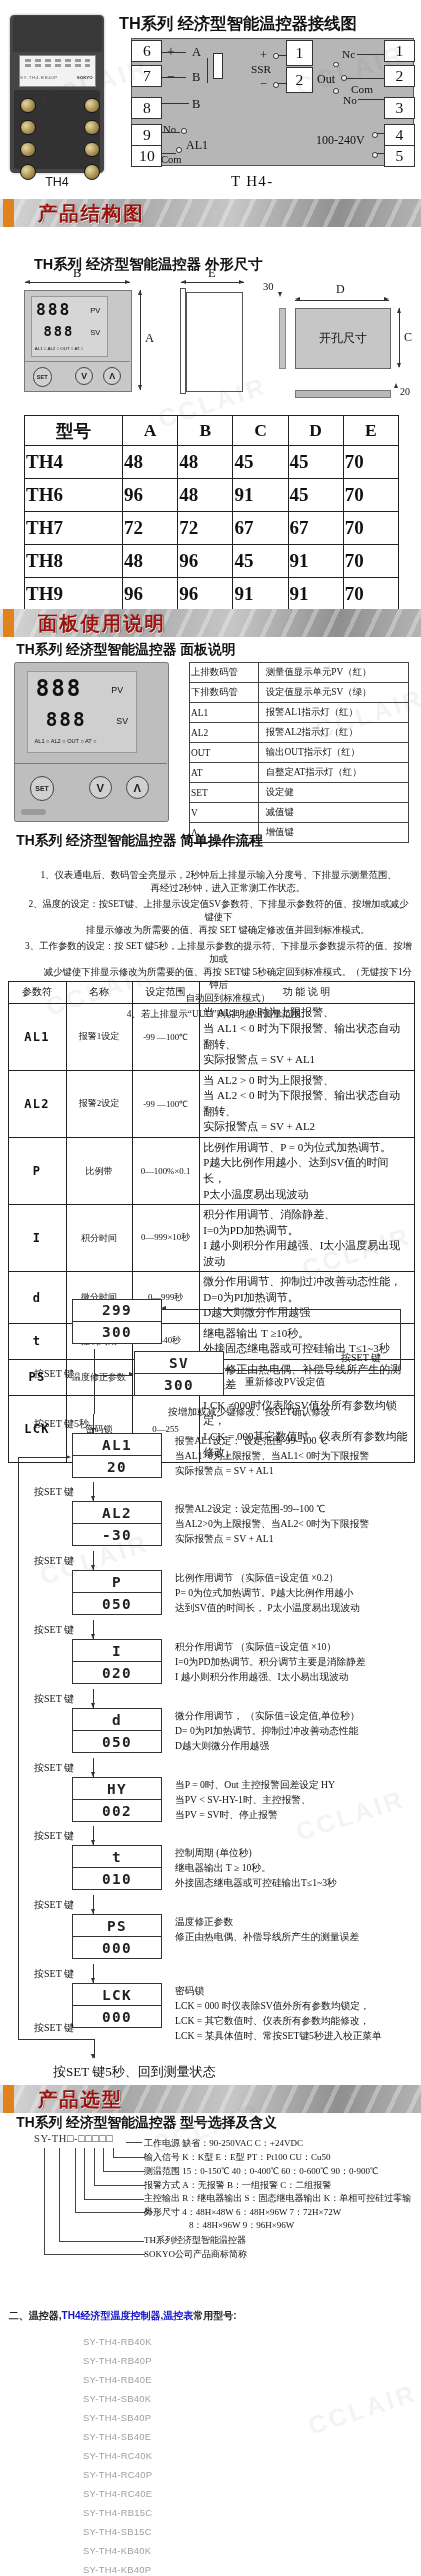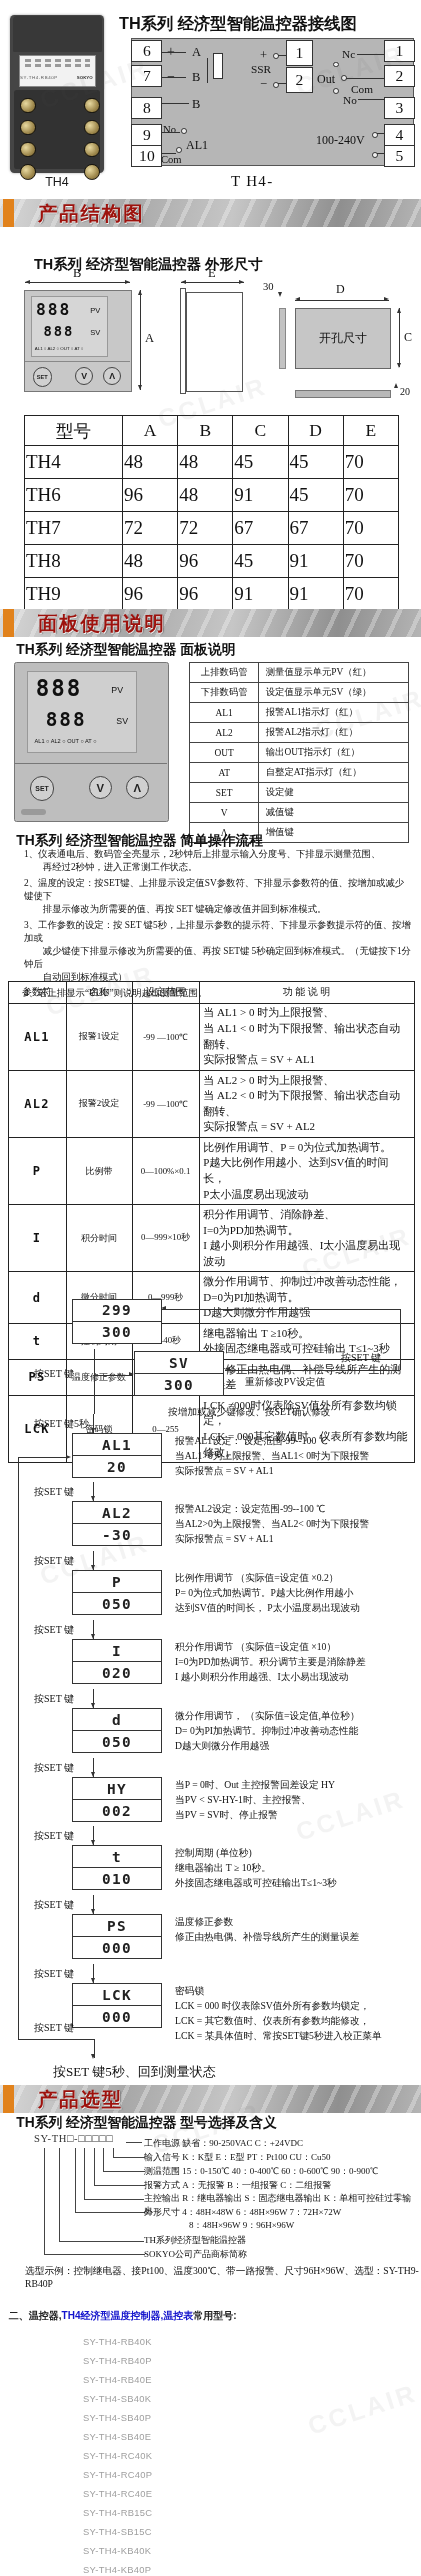--- a/index.html
+++ b/index.html
@@ -52,25 +52,25 @@
   #mterms .wterm{left:154px;width:25px;height:24px;}
   #mterms .wterm:nth-child(1){top:1.3px;} #mterms .wterm:nth-child(2){top:27.5px;}
   .wlab{position:absolute;font-family:"Liberation Serif",serif;color:#111;}
   
   .fpanel{position:absolute;background:#c8c8c8;border:0.6px solid #777;}
   .fdisp{position:absolute;background:#d6d6d6;border:0.6px solid #999;}
   .digits{font-family:"DejaVu Sans Mono",monospace;font-weight:bold;color:#101010;letter-spacing:1.9px;}
   .btn{position:absolute;border:0.6px solid #444;border-radius:50%;background:#d0d0d0;
        display:flex;align-items:center;justify-content:center;font-weight:bold;color:#222;}
   .dimtable{position:absolute;border-collapse:collapse;font-family:"Liberation Serif",serif;}
-  .dimtable td,.dimtable th{border:0.6px solid #222;font-weight:normal;}
+  .dimtable td,.dimtable th{border:0.6px solid #222;font-weight:bold;}
   
   .legtable{position:absolute;border-collapse:collapse;}
   .legtable td{border:0.6px solid #444;font-size:9.4px;height:17px;font-family:"Liberation Serif",serif;}
-  .legtable td.k{width:70px;text-align:center;}
+  .legtable td.k{width:70px;}
   .legtable td.v{padding-left:6.3px;width:150px;}
   
   .opstep{font-size:9.4px;line-height:1.4;margin:0 0 2.5px;white-space:pre-line;font-family:"Liberation Serif",serif;color:#111;}
   
   .ptable{position:absolute;left:7.5px;top:2.5px;width:407px;border-collapse:collapse;font-family:"Liberation Serif",serif;}
   .ptable td,.ptable th{border:0.6px solid #222;font-weight:normal;}
   .ptable th{font-size:10px;height:19px;}
   .ptable td.sym{width:55px;text-align:center;font-family:"DejaVu Sans Mono",monospace;font-weight:bold;font-size:12px;letter-spacing:1.3px;}
   .ptable td.nm{width:63px;text-align:center;font-size:9px;}
   .ptable td.rg{width:64px;text-align:center;font-size:8.8px;}
@@ -389,21 +389,21 @@
           <tr>
           <td class="k">Λ</td>
           <td class="v">增值键</td>
         </tr>
         </tbody>
     </table>
   </div>
 
   <div class="sec" style="height:147px;">
     <div class="abs" style="left:16.3px;top:1.3px;font-size:13.8px;font-weight:bold;">TH系列 经济型智能温控器 简单操作流程</div>
-    <div class="abs" style="left:24px;top:17px;width:389px;">
+    <div class="abs" style="left:24px;top:38px;width:389px;text-align:center;">
 
     <p class="opstep">1、仪表通电后、数码管全亮显示，2秒钟后上排显示输入分度号、下排显示测量范围、
 　　再经过2秒钟，进入正常测工作状态。</p>
         <p class="opstep">2、温度的设定：按SET键、上排显示设定值SV参数符、下排显示参数符的值、按增加或减少键使下
 　　排显示修改为所需要的值、再按 SET 键确定修改值并回到标准模式。</p>
         <p class="opstep">3、工作参数的设定：按 SET 键5秒，上排显示参数的提示符、下排显示参数提示符的值、按增加或
 　　减少键使下排显示修改为所需要的值、再按 SET键 5秒确定回到标准模式。（无键按下1分钟后
 　　自动回到标准模式）</p>
         <p class="opstep">4、若上排显示“UUU”则说明超出测量范围。</p>
       </div>
@@ -655,21 +655,20 @@
     <div class="callout">工作电源  缺省：90-250VAC    C：+24VDC</div>
         <div class="callout">输入信号  K：K型    E：E型    PT：Pt100   CU：Cu50</div>
         <div class="callout">测温范围  15：0-150℃  40：0-400℃  60：0-600℃  90：0-900℃</div>
         <div class="callout">报警方式  A：无报警 B：一组报警 C：二组报警</div>
         <div class="callout">主控输出  R：继电器输出 S：固态继电器输出 K：单相可控硅过零输出</div>
         <div class="callout">外形尺寸  4：48H×48W  6：48H×96W  7：72H×72W
 　　　　　8：48H×96W   9：96H×96W</div>
         <div class="callout">TH系列经济型智能温控器</div>
         <div class="callout">SOKYO公司产品商标简称</div>
       </div>
-    <div class="abs serif" style="left:25px;top:152px;font-size:9.7px;">选型示例：控制继电器、接Pt100、温度300℃、带一路报警、尺寸96H×96W、选型：SY-TH9-RB40P</div>
   </div>
 
   <div class="sec" style="height:271px;">
     <div class="abs" style="left:8.8px;top:5px;font-size:10px;font-weight:bold;">
       <span style="color:#222;">二、温控器,</span><span style="color:#1414cc;">TH4经济型温度控制器,温控表</span><span style="color:#222;">常用型号:</span>
     </div>
     <div class="abs" style="left:83px;top:27.5px;">
 
     <p class="modelitem">SY-TH4-RB40K</p>
         <p class="modelitem">SY-TH4-RB40P</p>

